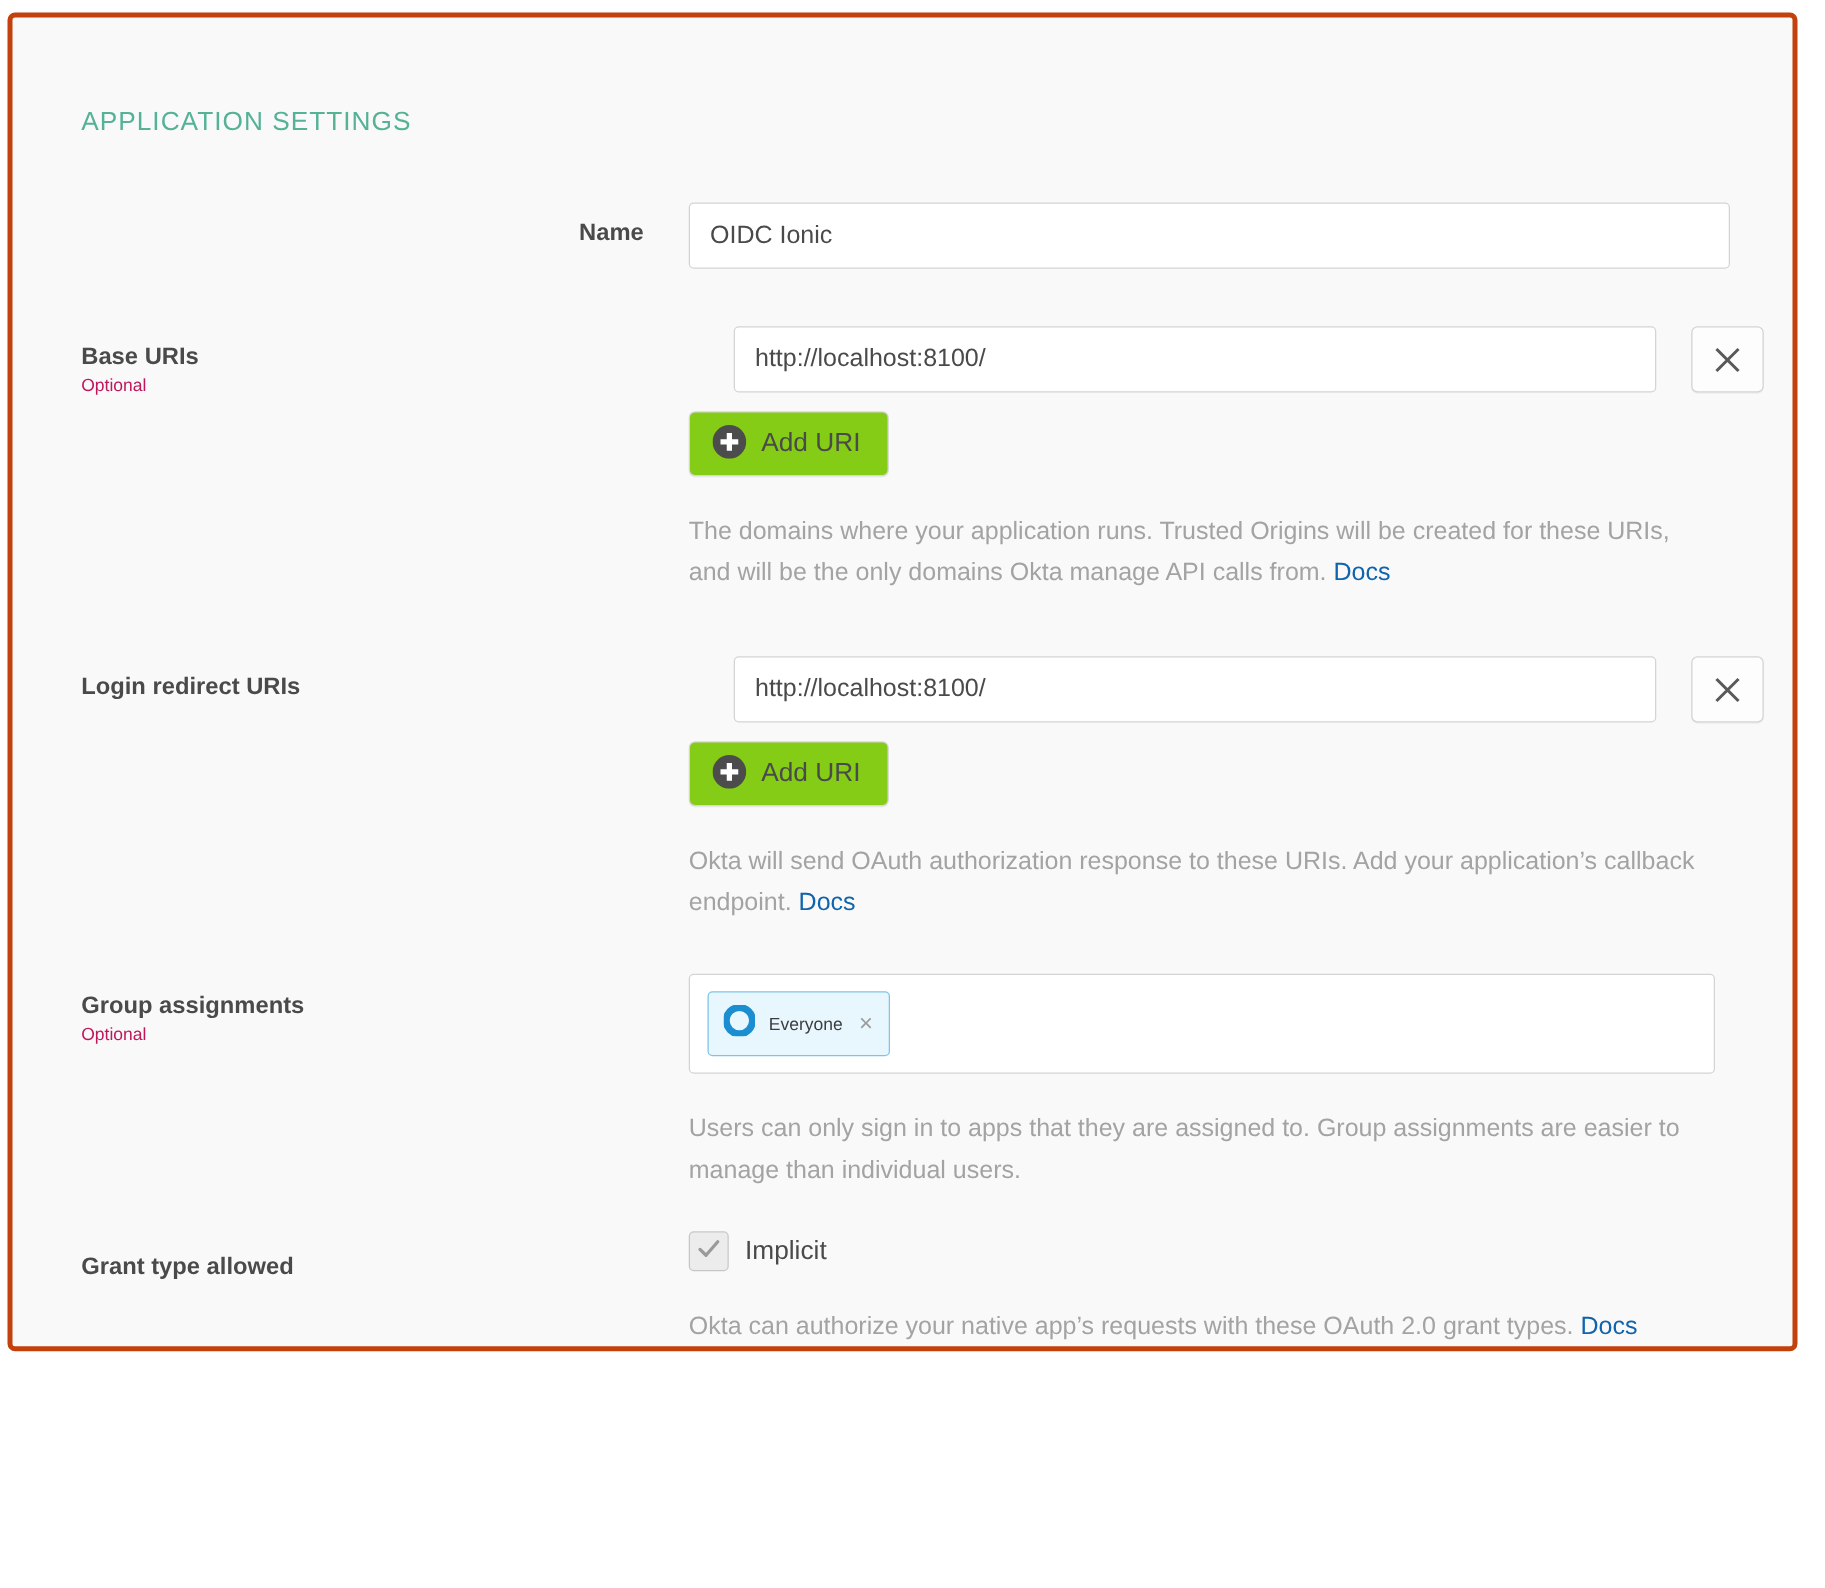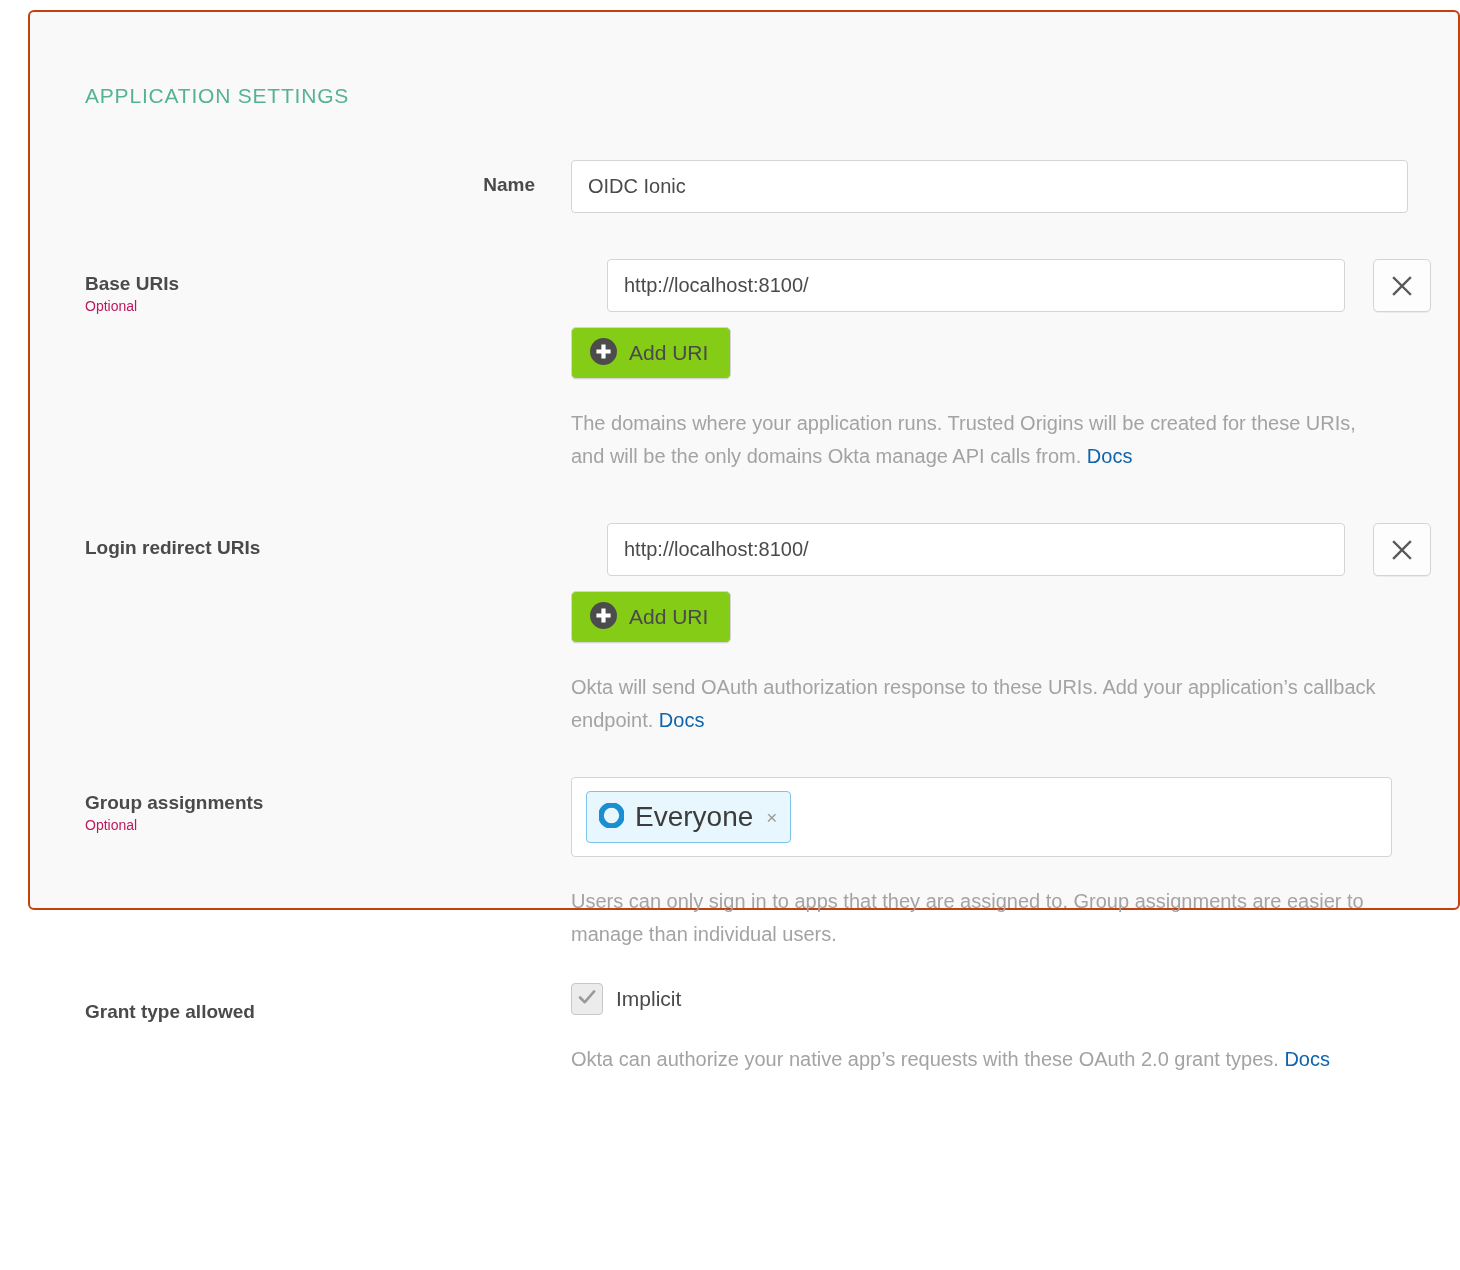--- a/index.html
+++ b/index.html
@@ -11,27 +11,27 @@
   body {
     width: 1460px;
     height: 1270px;
     font-family: "Liberation Sans", sans-serif;
     -webkit-font-smoothing: antialiased;
     overflow: hidden;
   }
 
   .settings-card {
     position: absolute;
-    left: 28px;
+    left: 6px;
     top: 10px;
     width: 1432px;
-    height: 900px;
+    height: 1071px;
     box-sizing: border-box;
     background: #f9f9f9;
-    border: 2px solid #c2410c;
+    border: 4px solid #c2410c;
     border-radius: 6px;
   }
 
   .section-title {
     position: absolute;
     left: 55px;
     top: 72px;
     font-size: 21px;
     letter-spacing: 0.8px;
     color: #55b295;
@@ -170,21 +170,21 @@
     align-items: center;
     gap: 11px;
     height: 50px;
     padding: 0 13px 0 12px;
     background: #e8f6fd;
     border: 1px solid #7cc4e8;
     border-radius: 4px;
     cursor: pointer;
   }
   .chip-label {
-    font-size: 28px;
+    font-size: 14px;
     color: #3c3c3c;
   }
   .chip-remove {
     font-size: 19px;
     color: #9b9b9b;
     line-height: 1;
     cursor: pointer;
     padding-left: 2px;
   }
   .ring-icon { display: block; }

